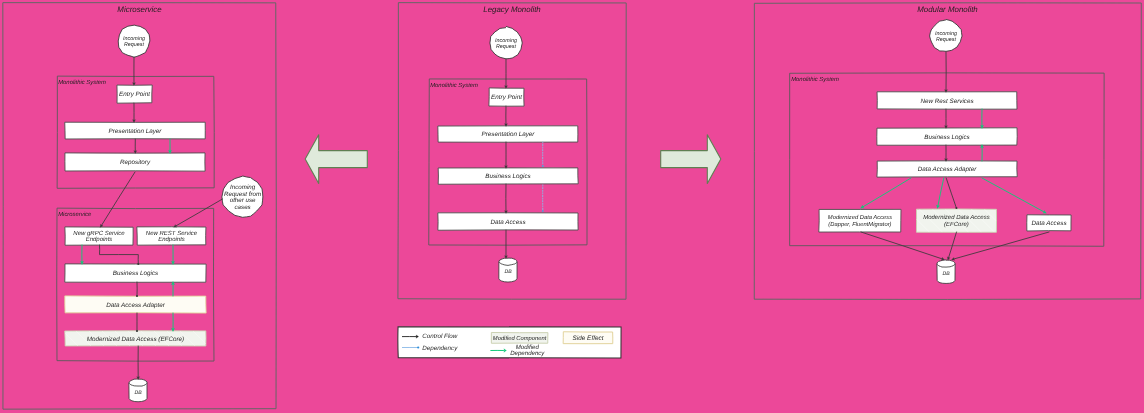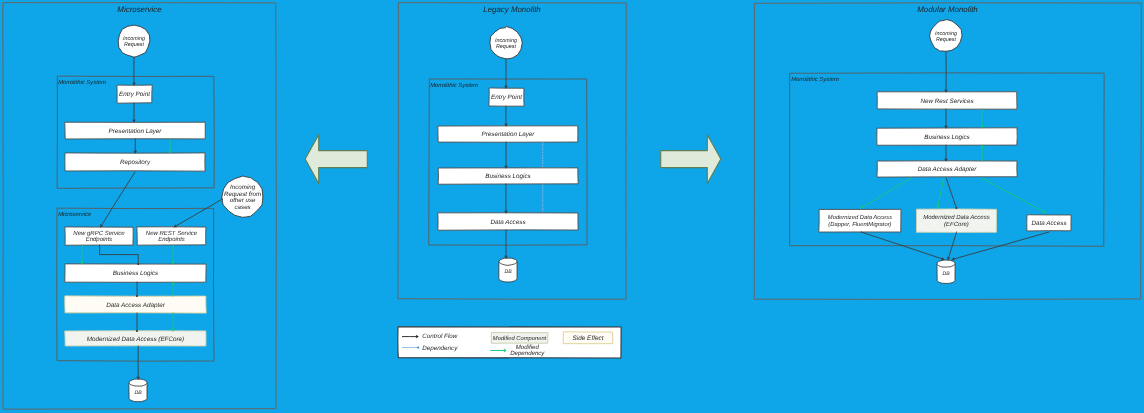--- a/index.html
+++ b/index.html
@@ -1,19 +1,19 @@
 <!DOCTYPE html>
 <html><head>
 <meta charset="utf-8">
 <style>
   html,body{margin:0;padding:0;background:#ffffff;
             -webkit-font-smoothing:antialiased;-moz-osx-font-smoothing:grayscale;}
   body{width:1144px;height:413px;overflow:hidden;
        font-family:"Liberation Sans",sans-serif;}
-  #root{position:relative;width:1144px;height:413px;background:#0ea5e9;}
+  #root{position:relative;width:1144px;height:413px;background:#ec4899;}
   svg#scene{position:absolute;left:0;top:0;width:1144px;height:413px;}
   .lbl{font-family:"Liberation Sans",sans-serif;fill:#1f1f1f;
        -webkit-font-smoothing:antialiased;text-rendering:geometricPrecision;}
   svg#scene{shape-rendering:geometricPrecision;}
 </style>
 </head>
 <body>
 
 <div id="root">
   <svg id="scene" viewBox="0 0 1144 413">

